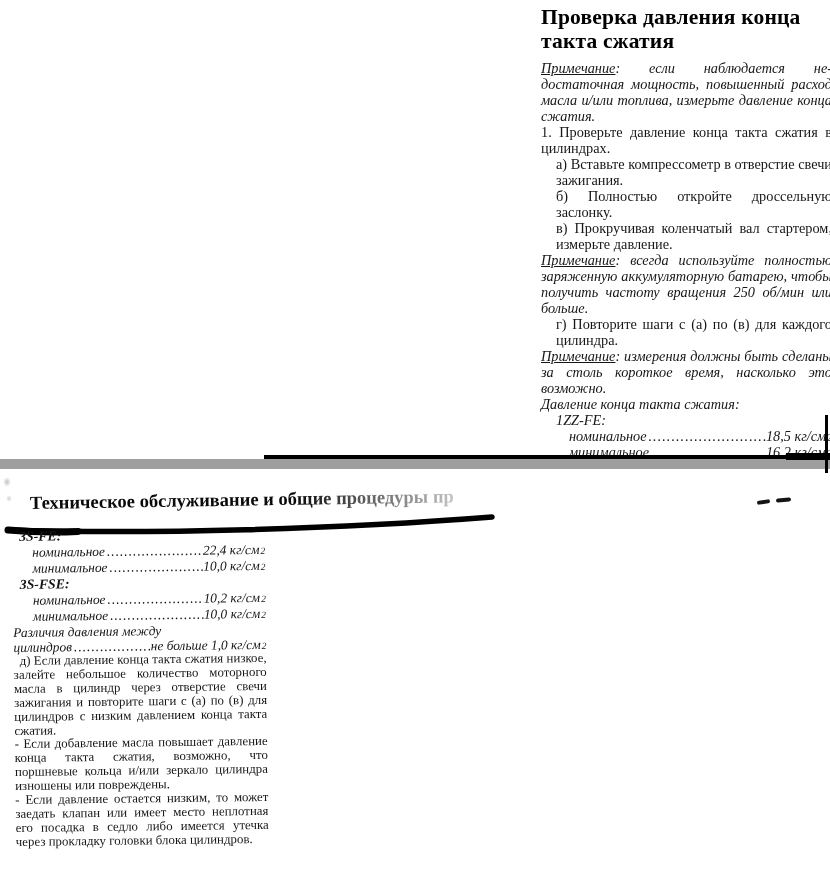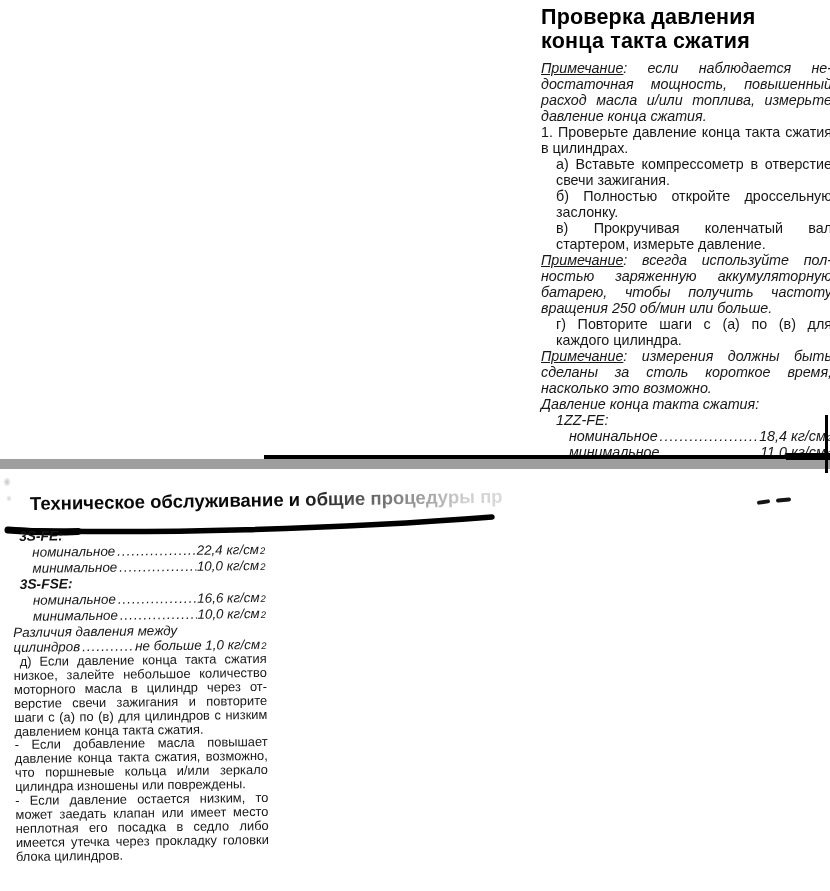--- a/index.html
+++ b/index.html
@@ -1,17 +1,17 @@
 <!DOCTYPE html>
 <html><head>
 <meta charset="utf-8">
 <style>
   html,body{margin:0;padding:0;background:#fff;}
   .canvas{position:relative;width:830px;height:874px;background:#ffffff;overflow:hidden;
-          font-family:Liberation Sans, sans-serif;color:#161616;}
+          font-family:Liberation Serif, serif;color:#161616;}
 
   
   .col-right{position:absolute;left:541px;top:6px;width:291px;text-align:justify;}
   .col-right h1{font-size:21.5px;line-height:23.5px;font-weight:bold;margin:0 0 7px 0;
                 width:262px;text-align:left;color:#000;letter-spacing:.2px;}
   .col-right p{margin:0;font-size:14.3px;line-height:16px;}
   .note{font-style:italic;}
   .note .lead{text-decoration:underline;}
   .sub{padding-left:15px;}
   .spec-head{font-style:italic;}
@@ -78,27 +78,27 @@
     <p class="sub">г) Повторите шаги с (а) по (в) для каждого цилиндра.</p>
 
     <p class="note"><span class="lead">Примечание</span><span>: измерения должны быть сделаны за столь короткое время, насколько это возможно.</span></p>
 
     <p class="spec-head">Давление конца такта сжатия:</p>
     <p class="engine">1ZZ-FE:</p>
 
     <div class="spec-row">
       <span>номинальное</span>
       <span class="leader">............................</span>
-      <span class="spec-value">18,4 кг/см</span>
+      <span class="spec-value">18,5 кг/см</span>
         <sup class="sq">2</sup>
     </div>
     <div class="spec-row">
       <span>минимальное</span>
       <span class="leader">............................</span>
-      <span class="spec-value">11,0 кг/см</span>
+      <span class="spec-value">16,2 кг/см</span>
         <sup class="sq">2</sup>
     </div>
   </section>
 
   <div class="band-gray"></div>
   <div class="band-black"></div>
   <div class="band-black-thick"></div>
   <div class="page-edge-line"></div>
 
   <div class="speck sp1"></div>
@@ -127,21 +127,21 @@
       <span>минимальное</span>
       <span class="leader">............................</span>
       <span class="spec-value">10,0 кг/см</span>
         <sup class="sq">2</sup>
     </div>
 
     <p class="b-engine">3S-FSE:</p>
     <div class="b-spec">
       <span>номинальное</span>
       <span class="leader">............................</span>
-      <span class="spec-value">16,6 кг/см</span>
+      <span class="spec-value">10,2 кг/см</span>
         <sup class="sq">2</sup>
     </div>
     <div class="b-spec">
       <span>минимальное</span>
       <span class="leader">............................</span>
       <span class="spec-value">10,0 кг/см</span>
         <sup class="sq">2</sup>
     </div>
 
     <p class="b-diff">Различия давления между</p>

